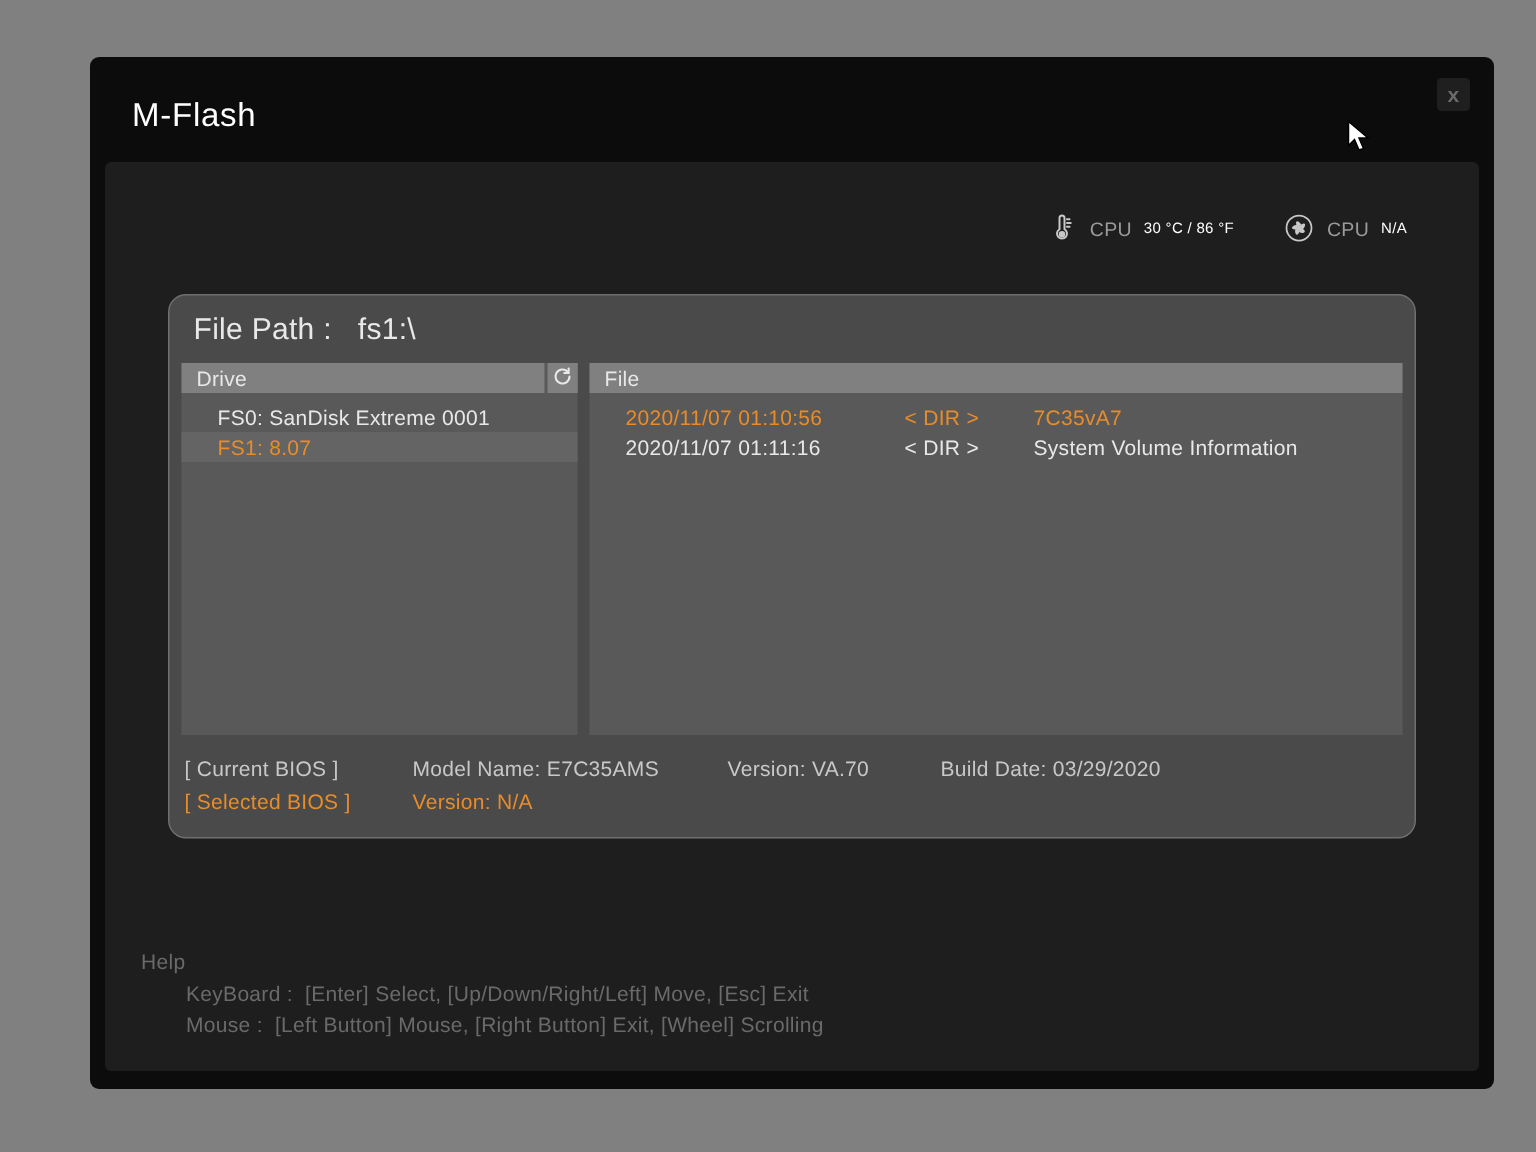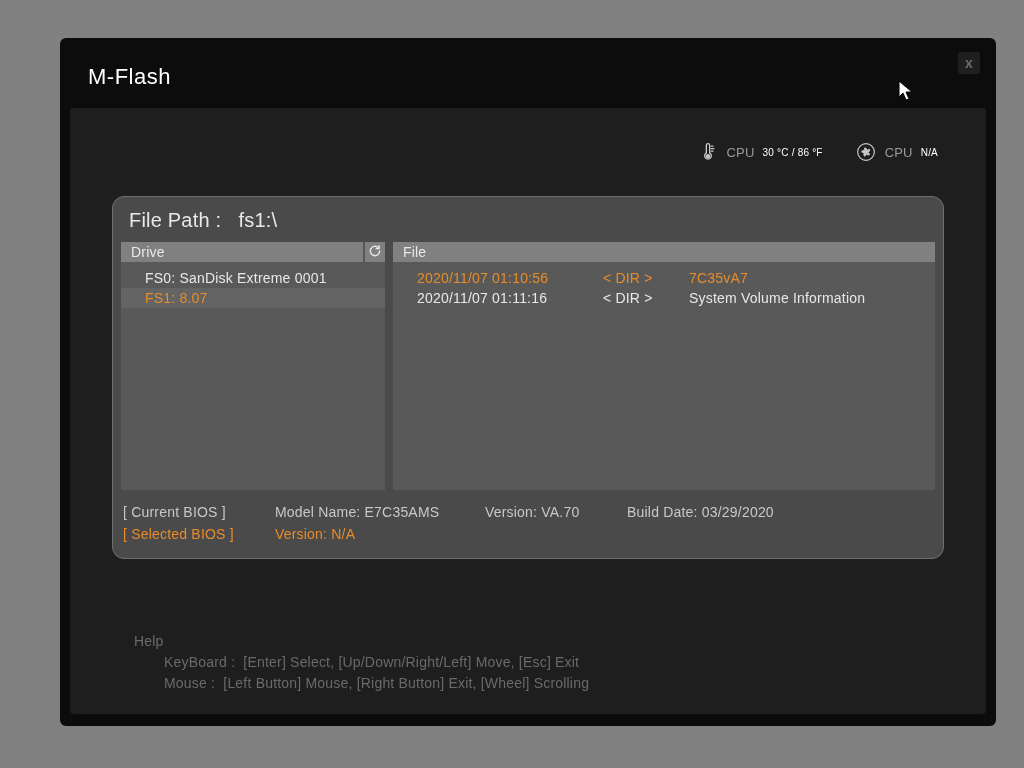--- a/index.html
+++ b/index.html
@@ -162,21 +162,20 @@
   }
   .bios-info .accent { color: var(--accent); }
 
   .help {
     position: absolute;
     left: 24px;
     bottom: 20px;
     color: var(--fg-faint);
     font-size: 14px;
     line-height: 1.5;
-    margin-left: 40px;
   }
   .help .row { padding-left: 30px; }
   .help .row span { margin-right: 4px; }
 
   .cursor {
     position: absolute;
     left: 898px; top: 80px;
     pointer-events: none;
   }
 </style>

